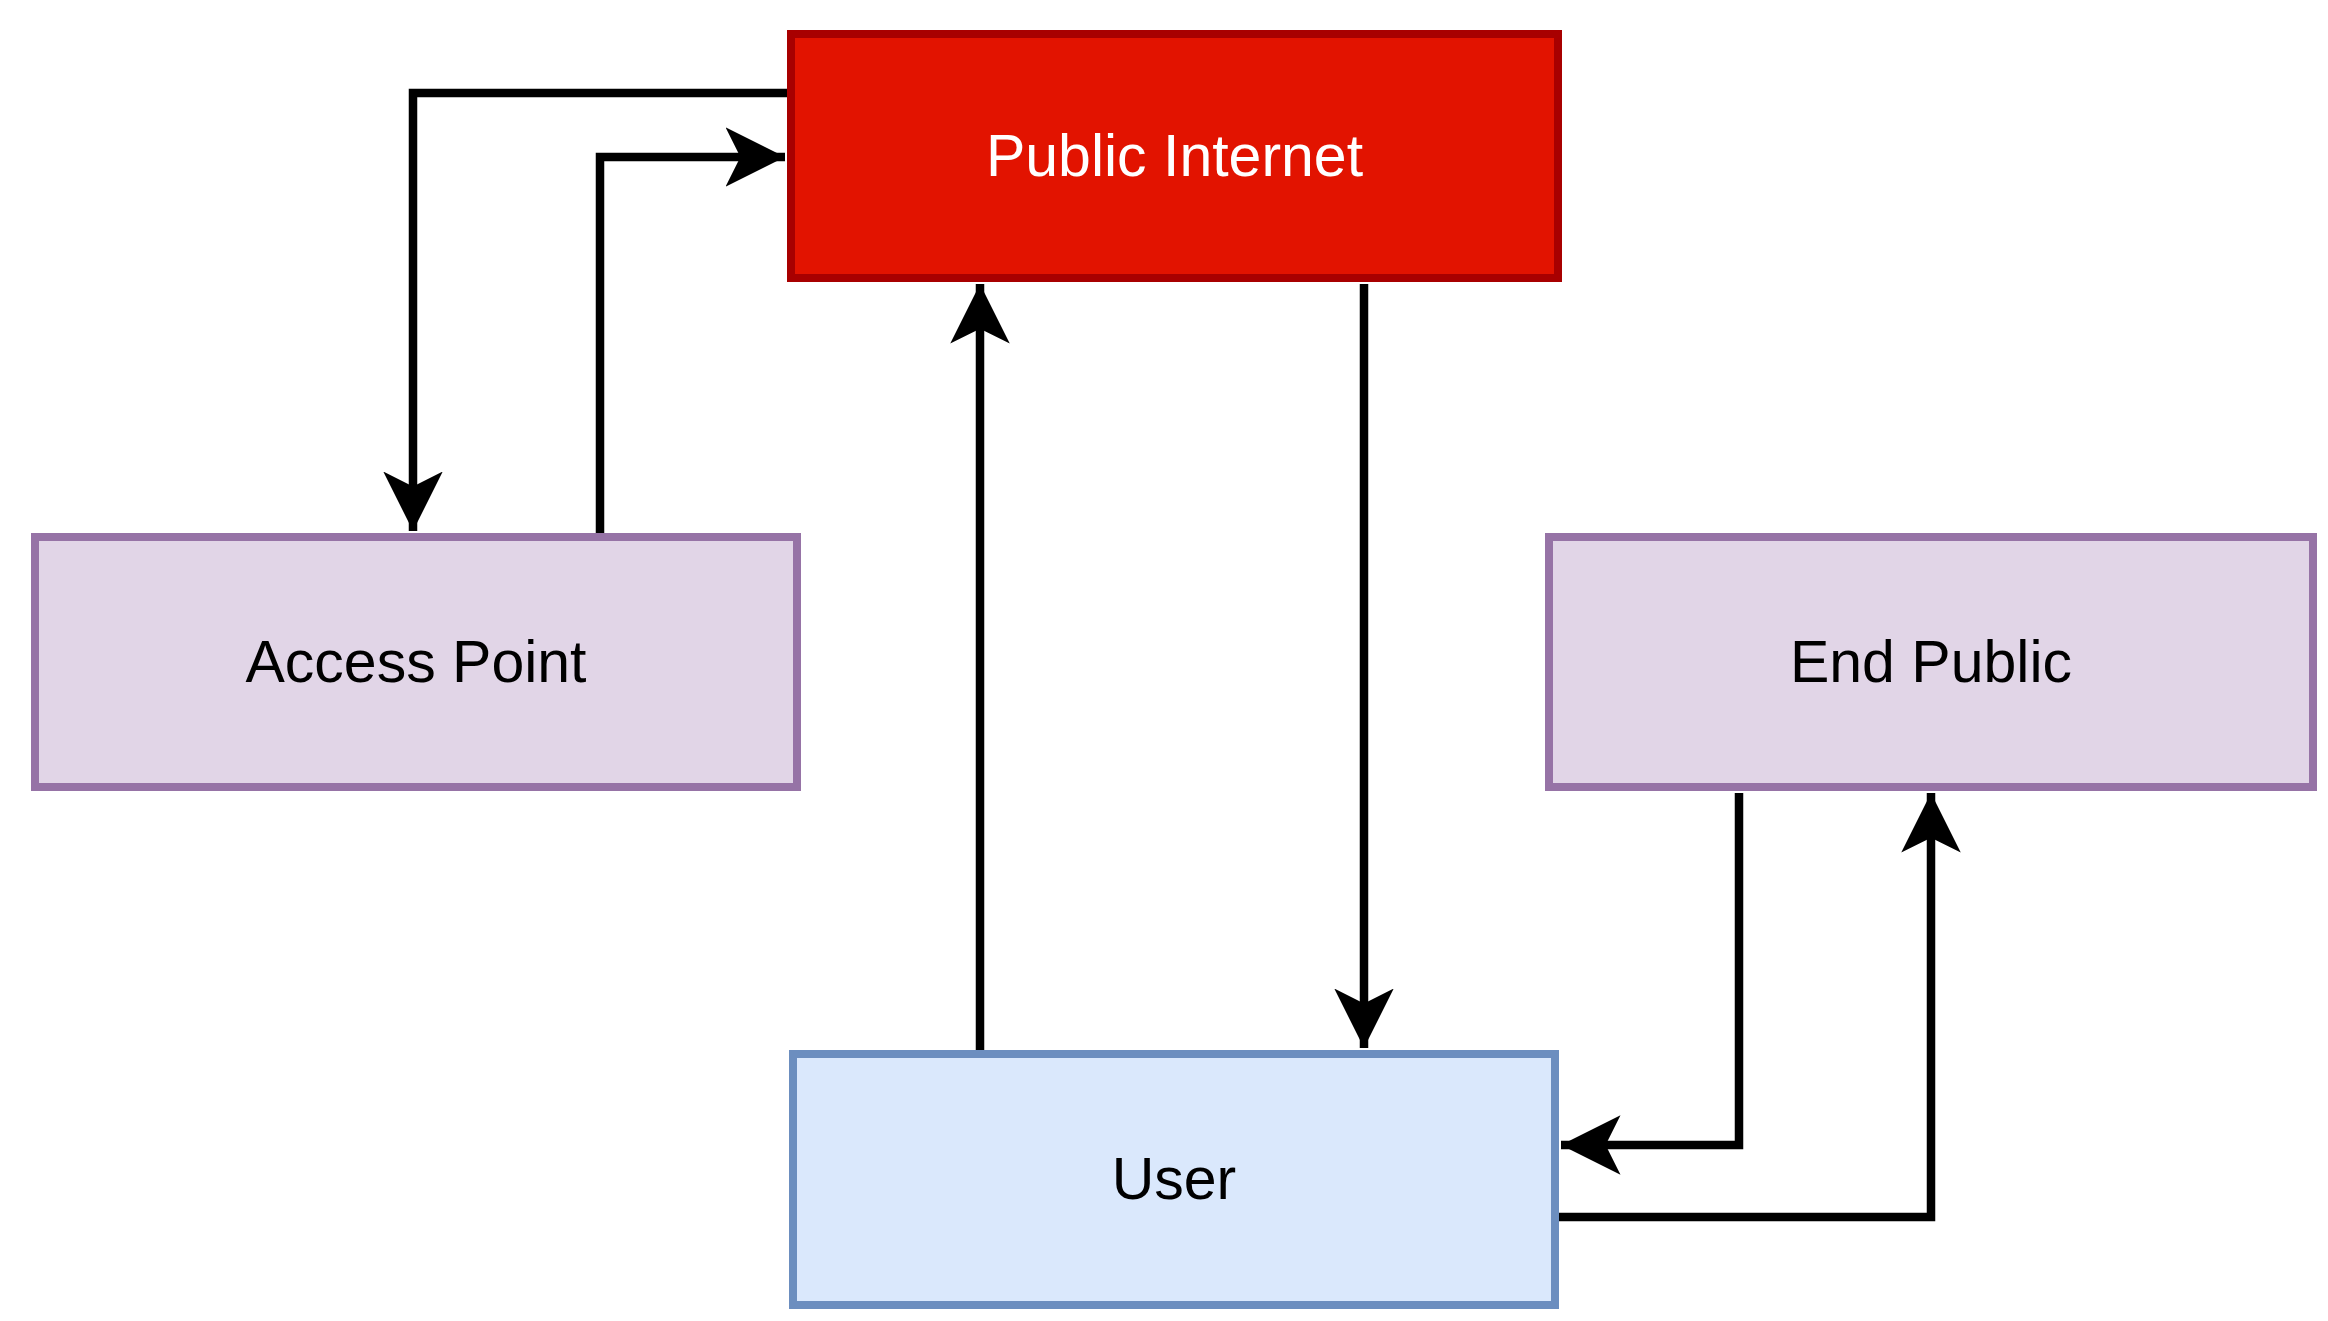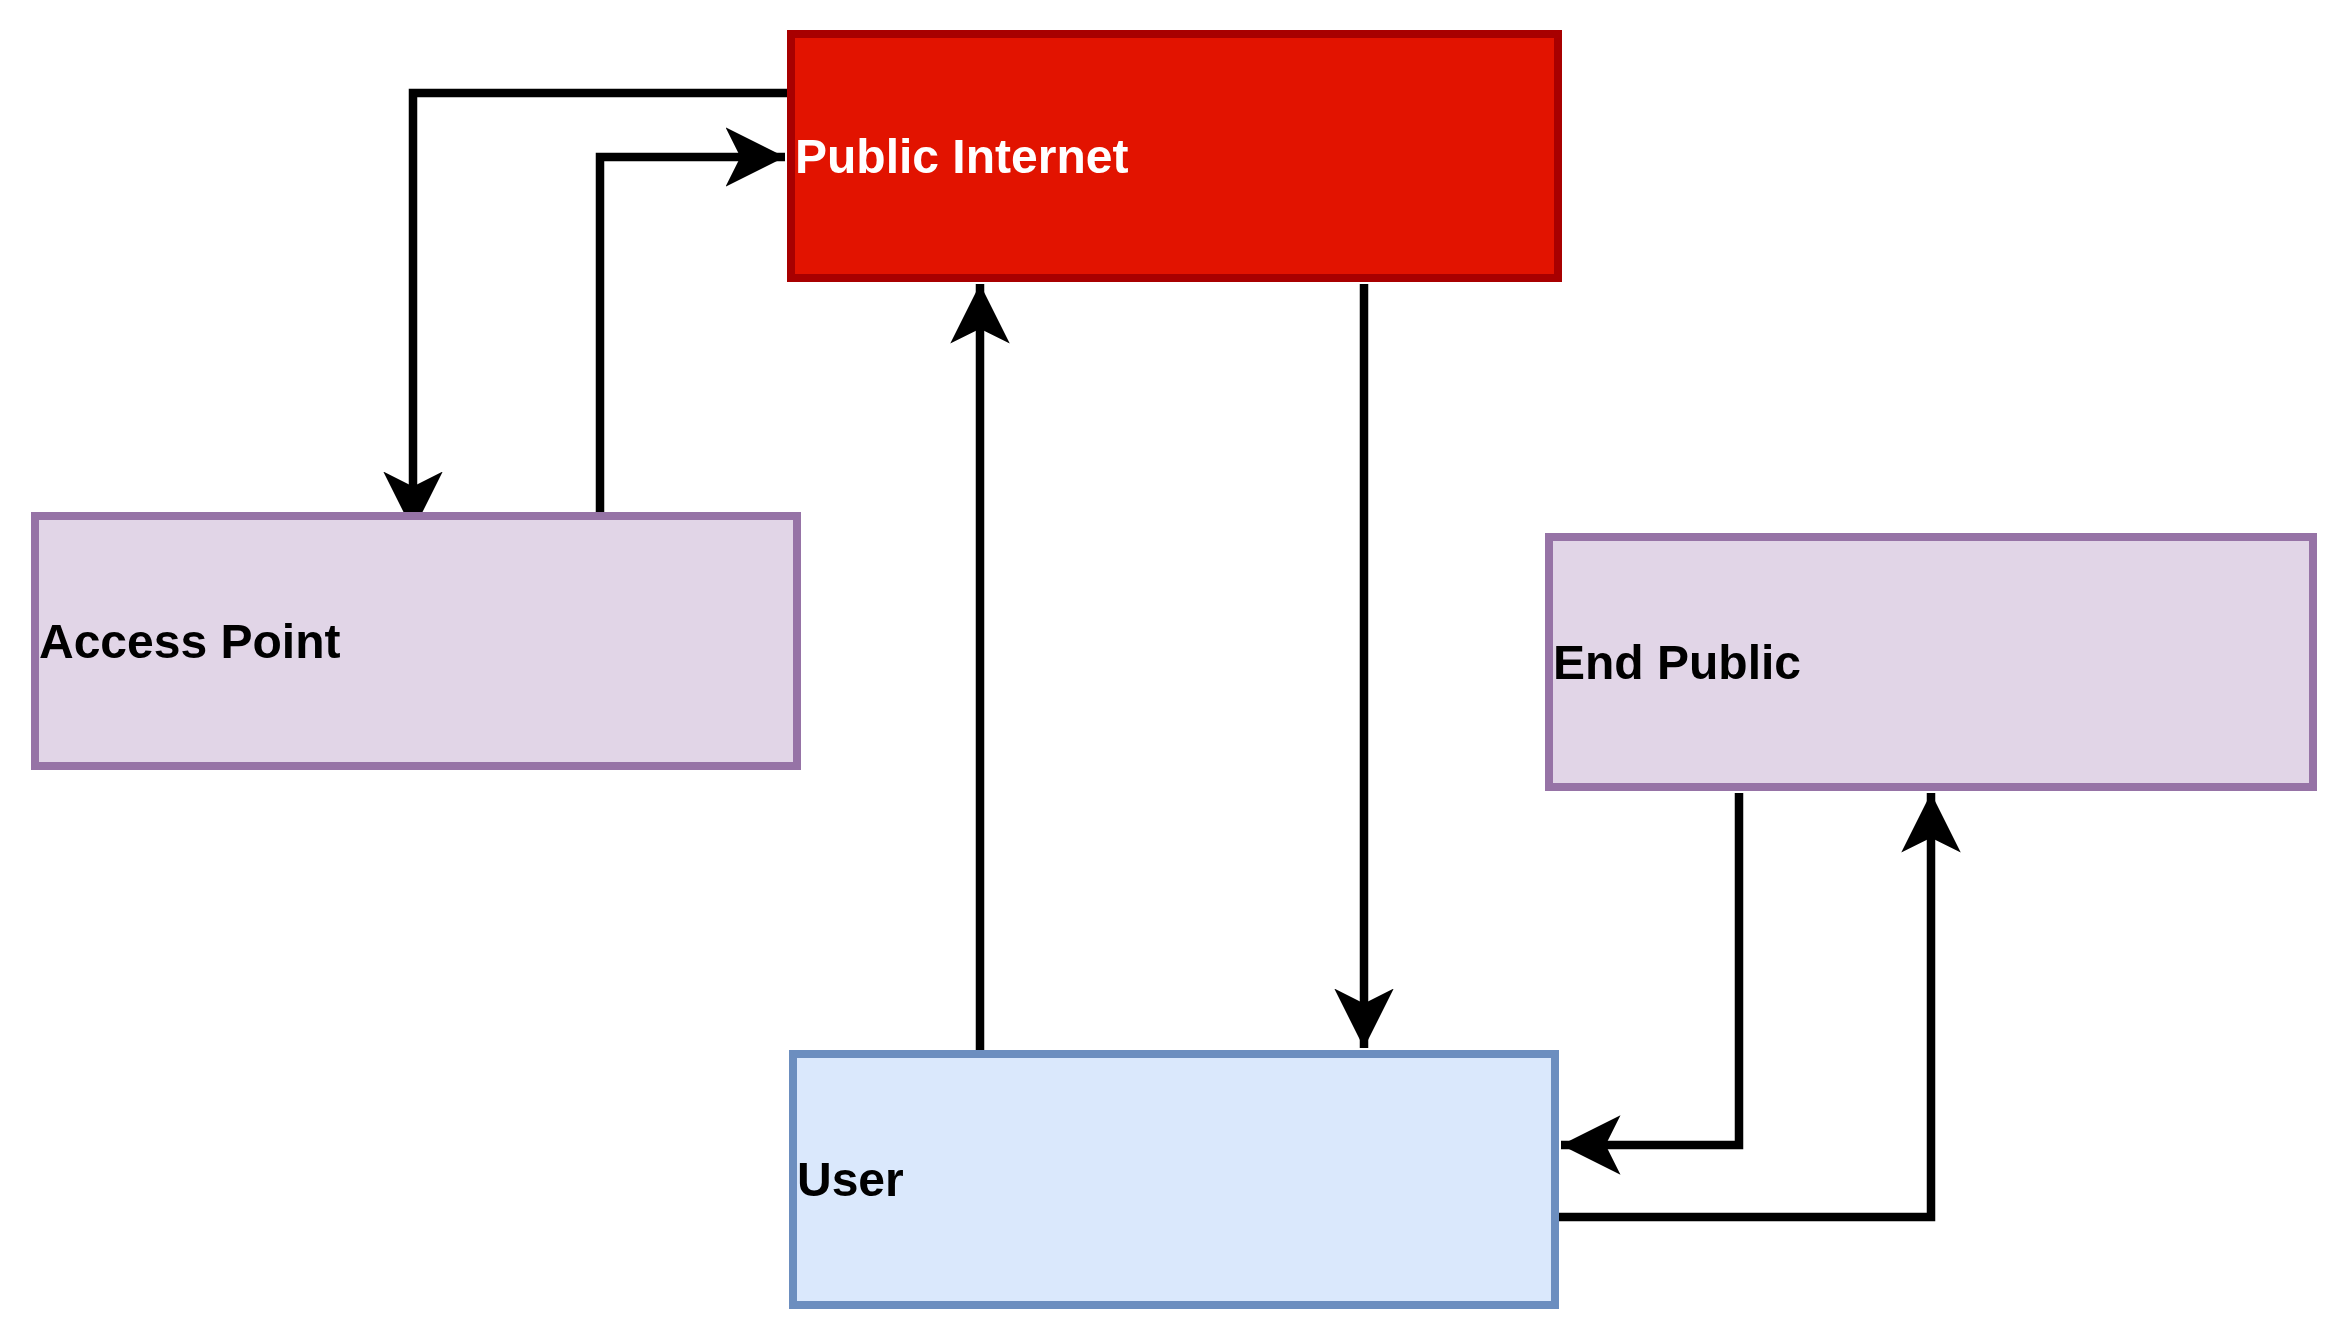--- a/index.html
+++ b/index.html
@@ -20,37 +20,36 @@
     top: 0;
     width: 2328px;
     height: 1321px;
     z-index: 1;
   }
   .node {
     position: absolute;
     box-sizing: border-box;
     display: flex;
     flex-direction: column;
-    align-items: flex-start;
+    align-items: center;
     justify-content: center;
     text-align: center;
-    font-size: 48px;
+    font-size: 59px;
     line-height: 95px;
     color: #000000;
     z-index: 2;
-    font-weight: bold;
   }
   .node-public-internet {
     left: 787px; top: 30px; width: 775px; height: 252px;
     background: #E21300;
     border: 8px solid #A80000;
     color: #FFFFFF;
   }
   .node-access-point {
-    left: 31px; top: 512px; width: 770px; height: 258px;
+    left: 31px; top: 533px; width: 770px; height: 258px;
     background: #E1D5E7;
     border: 8px solid #9673A6;
   }
   .node-end-device {
     left: 1545px; top: 533px; width: 772px; height: 258px;
     background: #E1D5E7;
     border: 8px solid #9673A6;
   }
   .node-user {
     left: 789px; top: 1050px; width: 770px; height: 259px;

